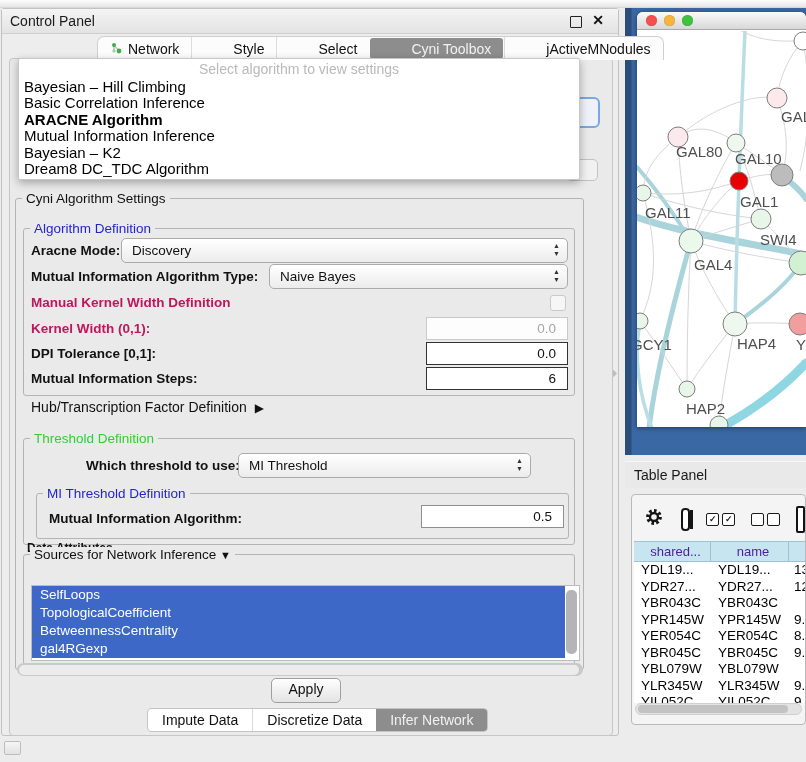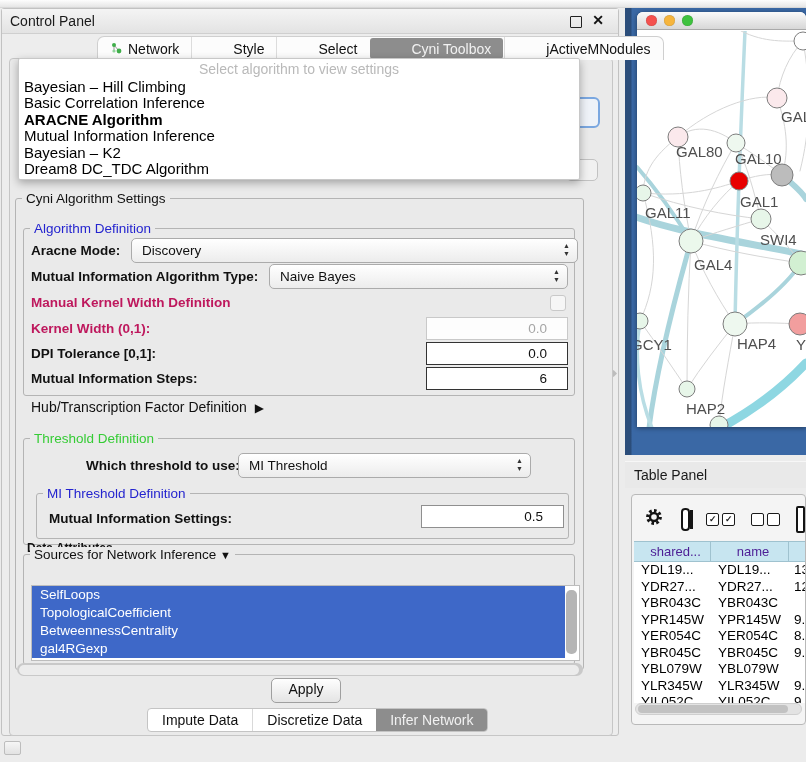--- a/index.html
+++ b/index.html
@@ -26,21 +26,21 @@
   .grp-t{position:absolute;font-size:13.5px;background:#eaeaea;padding:0 4px;white-space:nowrap;color:#111;z-index:2;}
   .grp-t.blue{color:#2424cf;}
   .grp-t.green{color:#35cc35;}
   .lbl{position:absolute;font-size:13.5px;font-weight:bold;color:#111;white-space:nowrap;}
   .lbl.dis{color:#be185d;}
   .combo{position:absolute;height:25px;border:1px solid #ababab;border-radius:5px;
          background:linear-gradient(#ffffff,#ececec);font-size:13.5px;line-height:23px;
          padding-left:10px;box-sizing:border-box;color:#111;}
   .combo .arr{position:absolute;right:7px;top:3px;font-size:7px;line-height:8px;color:#333;text-align:center;}
   .tf{position:absolute;background:#fff;border:1px solid #333;font-size:13.5px;color:#111;
-      text-align:right;height:23px;line-height:21px;padding-right:20px;box-sizing:border-box;}
+      text-align:right;height:23px;line-height:21px;padding-right:11px;box-sizing:border-box;}
   .tf.dis{border:1px solid #c9c9c9;color:#a6a6a6;background:#fdfdfd;}
   .cb{position:absolute;width:14px;height:14px;border:1px solid #c9c9c9;border-radius:3px;background:#f6f6f6;}
   .hubrow{position:absolute;font-size:14px;color:#111;white-space:nowrap;}
   .hubrow .tri{font-size:12px;margin-left:8px;}
   .attr-list{position:absolute;background:#fff;border:1px solid #bdbdbd;overflow:hidden;box-sizing:border-box;}
   .attr-item{height:18px;line-height:18px;background:#3e68c8;color:#fff;font-size:13.5px;
              padding-left:8px;margin-right:14px;white-space:nowrap;}
   .attr-scroll{position:absolute;right:2px;top:4px;width:11px;height:64px;background:#b5b5b5;border-radius:5px;}
   .vscroll{position:absolute;left:584px;top:142px;width:13px;height:460px;background:#dcdcdc;border-radius:6px;}
   .vscroll .th{position:absolute;left:1px;top:2px;width:11px;height:454px;background:#bdbdbd;border-radius:6px;}
@@ -134,21 +134,21 @@
 
     <div class="page">
 
       <div class="grp" style="left:5px;top:139px;width:567px;height:470px;"></div>
       <span class="grp-t" style="left:12px;top:132px;">Cyni Algorithm Settings</span>
 
       <div class="grp" style="left:13px;top:169px;width:550px;height:166px;"></div>
       <span class="grp-t blue" style="left:20px;top:162px;">Algorithm Definition</span>
 
       <span class="lbl" style="left:21px;top:184px;">Aracne Mode:</span>
-      <div class="combo" style="left:111px;top:179px;width:447px;margin-left:10px;">
+      <div class="combo" style="left:111px;top:179px;width:447px;">
         <span>Discovery</span>
         <span class="arr">▲<br>▼</span>
       </div>
 
       <span class="lbl" style="left:21px;top:210px;">Mutual Information Algorithm Type:</span>
       <div class="combo" style="left:259px;top:205px;width:299px;">
         <span>Naive Bayes</span>
         <span class="arr">▲<br>▼</span>
       </div>
 
@@ -172,21 +172,21 @@
       <span class="grp-t green" style="left:20px;top:372px;">Threshold Definition</span>
 
       <span class="lbl" style="left:76px;top:399px;">Which threshold to use:</span>
       <div class="combo" style="left:228px;top:394px;width:293px;">
         <span>MI Threshold</span>
         <span class="arr">▲<br>▼</span>
       </div>
 
       <div class="grp" style="left:26px;top:434px;width:531px;height:44px;"></div>
       <span class="grp-t blue" style="left:33px;top:427px;">MI Threshold Definition</span>
-      <span class="lbl" style="left:39px;top:452px;">Mutual Information Settings:</span>
+      <span class="lbl" style="left:39px;top:452px;">Mutual Information Algorithm:</span>
       <div class="tf" style="left:411px;top:446px;width:143px;border-color:#8f8f8f;">0.5</div>
 
       <div class="grp" style="left:13px;top:495px;width:550px;height:109px;"></div>
       <span class="grp-t" style="left:20px;top:488px;"><span>Sources for Network Inference</span> <span style="font-size:11px;">▼</span></span>
       <span class="lbl" style="left:17px;top:482px;font-size:12px;text-align:right;">Data Attributes</span>
       <div class="attr-list" style="left:21px;top:526px;width:549px;height:76px;" id="attr-list">
 
       <div class="attr-item">SelfLoops</div>
           <div class="attr-item">TopologicalCoefficient</div>
           <div class="attr-item">BetweennessCentrality</div>

